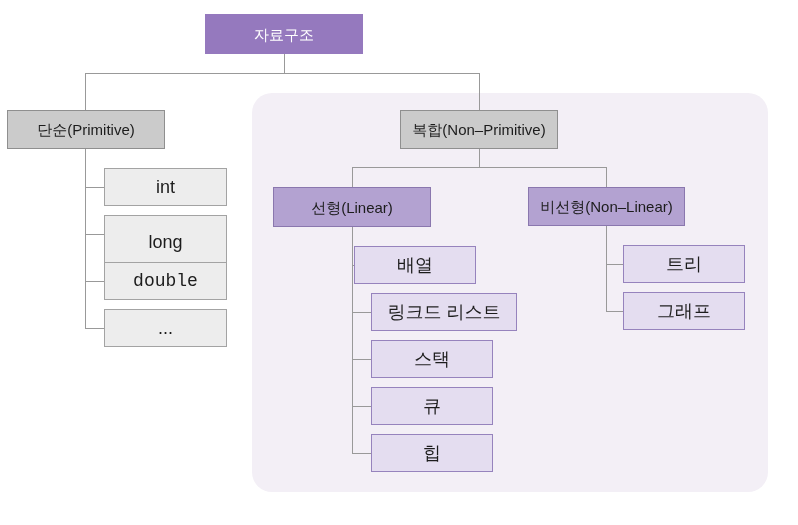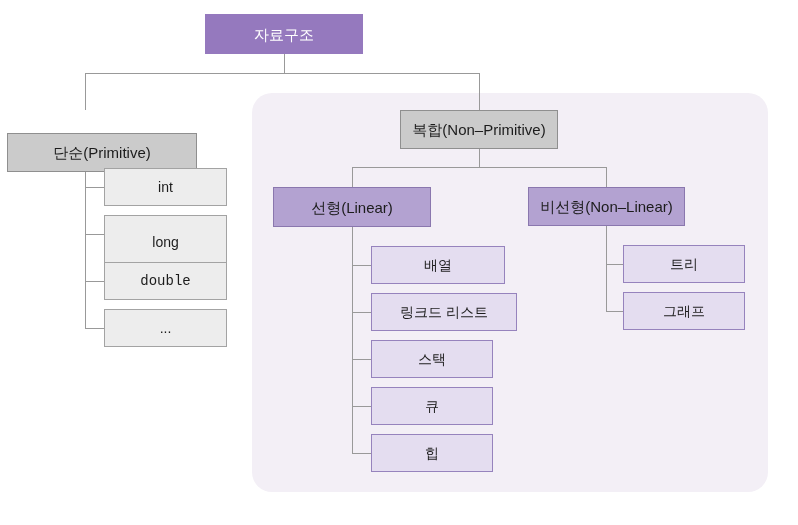--- a/index.html
+++ b/index.html
@@ -22,21 +22,21 @@
     font-family:"Liberation Sans","DejaVu Sans",sans-serif;color:var(--c-text);
   }
   .panel{
     position:absolute;left:252px;top:93px;width:516px;height:399px;
     background:var(--c-panel);border-radius:20px;
   }
   .line{position:absolute;background:var(--c-line);}
   .node{
     position:absolute;box-sizing:border-box;
     display:flex;align-items:center;justify-content:center;
-    font-size:14px;line-height:1;white-space:nowrap;
+    font-size:18px;line-height:1;white-space:nowrap;
   }
   .root{background:var(--c-root);color:#ffffff;font-size:15px;text-align:right;}
   .g-head{background:var(--c-gray-head);border:1px solid var(--c-gray-head-border);font-size:15px;}
   .g-leaf{background:var(--c-gray-leaf);border:1px solid var(--c-gray-leaf-border);}
   .p-head{background:var(--c-purple-head);border:1px solid var(--c-purple-head-border);font-size:15px;}
   .p-leaf{background:var(--c-purple-leaf);border:1px solid var(--c-purple-leaf-border);}
 </style>
 </head>
 <body>
 
@@ -66,32 +66,32 @@
   <div class="line" style="left:352px;top:359px;width:19px;height:1px;"></div>
   <div class="line" style="left:352px;top:406px;width:19px;height:1px;"></div>
   <div class="line" style="left:352px;top:453px;width:19px;height:1px;"></div>
 
   <div class="line" style="left:606px;top:226px;width:1px;height:85px;"></div>
   <div class="line" style="left:606px;top:264px;width:17px;height:1px;"></div>
   <div class="line" style="left:606px;top:311px;width:17px;height:1px;"></div>
 
   <div class="node root" style="left:205px;top:14px;width:158px;height:40px;">자료구조</div>
 
-  <div class="node g-head" style="left:7px;top:110px;width:190px;height:39px;margin-top:23px;">단순(Primitive)</div>
+  <div class="node g-head" style="left:7px;top:110px;width:158px;height:39px;">단순(Primitive)</div>
 
   <div class="node g-leaf" style="left:104px;top:168px;width:123px;height:38px;">int</div>
   <div class="node g-leaf" style="left:104px;top:215px;width:123px;height:54px;">long</div>
   <div class="node g-leaf" style="left:104px;top:262px;width:123px;height:38px;font-family:Liberation Mono, monospace;">double</div>
   <div class="node g-leaf" style="left:104px;top:309px;width:123px;height:38px;">...</div>
 
   <div class="node g-head" style="left:400px;top:110px;width:158px;height:39px;">복합(Non–Primitive)</div>
 
   <div class="node p-head" style="left:273px;top:187px;width:158px;height:40px;">선형(Linear)</div>
 
-  <div class="node p-leaf" style="left:371px;top:246px;width:134px;height:38px;">배열</div>
+  <div class="node p-leaf" style="left:354px;top:246px;width:122px;height:38px;">배열</div>
   <div class="node p-leaf" style="left:371px;top:293px;width:146px;height:38px;">링크드 리스트</div>
   <div class="node p-leaf" style="left:371px;top:340px;width:122px;height:38px;">스택</div>
   <div class="node p-leaf" style="left:371px;top:387px;width:122px;height:38px;">큐</div>
   <div class="node p-leaf" style="left:371px;top:434px;width:122px;height:38px;">힙</div>
 
   <div class="node p-head" style="left:528px;top:187px;width:157px;height:39px;">비선형(Non–Linear)</div>
 
   <div class="node p-leaf" style="left:623px;top:292px;width:122px;height:38px;">그래프</div>
   <div class="node p-leaf" style="left:623px;top:245px;width:122px;height:38px;">트리</div>
 

